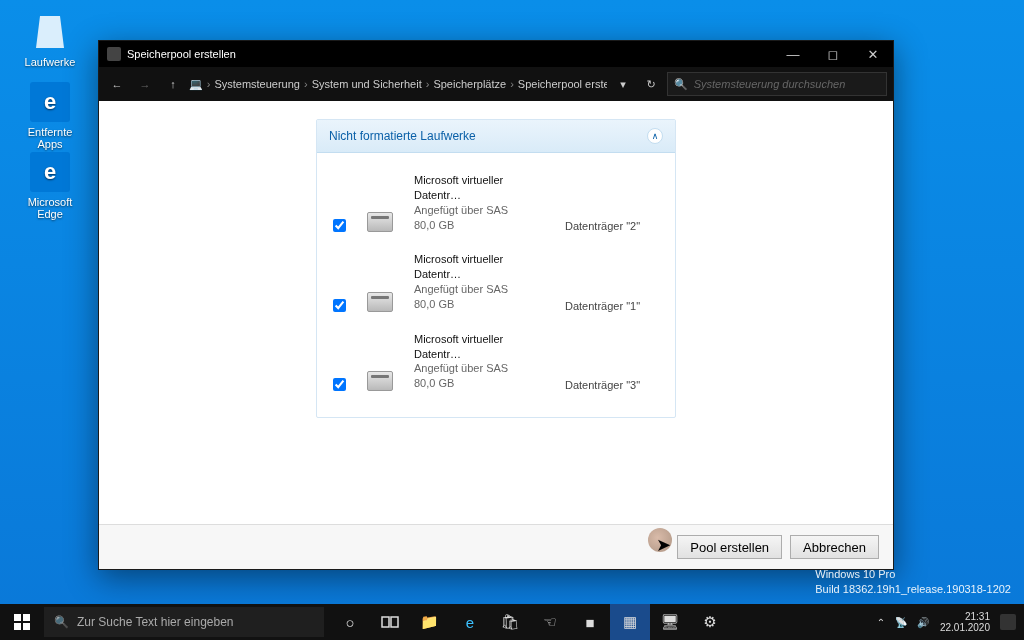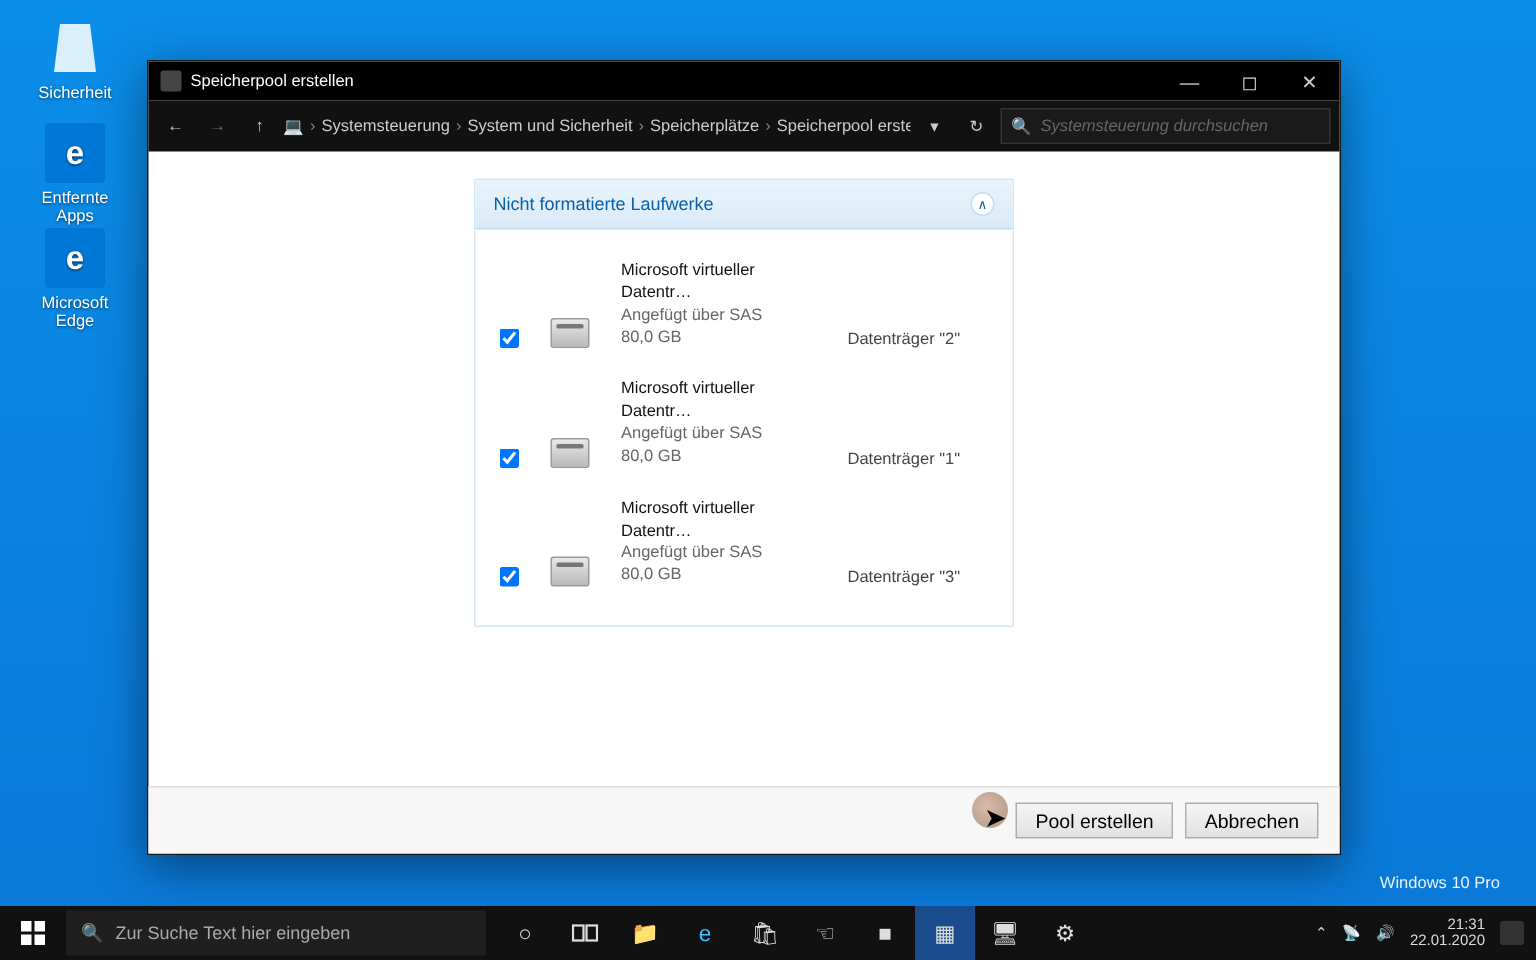--- a/index.html
+++ b/index.html
@@ -7,21 +7,21 @@
   body { background: linear-gradient(180deg, #0a8ee9 0%, #0a78d8 100%); position: relative; }
 
   
   .desktop { position: absolute; top: 0; left: 0; width: 100%; height: 100%; }
   .desktop-icon { position: absolute; width: 72px; text-align: center; color: #fff; font-size: 11px; text-shadow: 0 1px 2px rgba(0,0,0,.6); cursor: pointer; }
   .desktop-icon .glyph { width: 40px; height: 40px; margin: 0 auto 4px; display: flex; align-items: center; justify-content: center; }
   .recycle { background: rgba(255,255,255,.85); border-radius: 3px; clip-path: polygon(25% 10%, 75% 10%, 85% 90%, 15% 90%); }
   .edge-tile { background: #0078d7; border-radius: 3px; color:#fff; font-size:22px; font-weight:600; display:flex;align-items:center;justify-content:center; }
 
   
-  .watermark { position: absolute; right: 24px; bottom: 44px; color: #fff; font-size: 11px; line-height: 1.3; opacity: .9; }
+  .watermark { position: absolute; right: 13px; bottom: 44px; color: #fff; font-size: 11px; line-height: 1.3; opacity: .9; }
 
   
   .arrow-anno { position: absolute; left: 140px; top: 190px; width: 150px; height: 110px; }
 
   
   .window { position: absolute; left: 98px; top: 40px; width: 796px; height: 530px; background: #ffffff; box-shadow: 0 8px 30px rgba(0,0,0,.45); border: 1px solid #1a1a1a; display:flex; flex-direction:column; }
   .titlebar { height: 26px; background: #000; color: #fff; display:flex; align-items:center; font-size:11px; }
   .titlebar .ticon { width: 14px; height: 14px; margin: 0 6px 0 8px; background:#444; border-radius:2px; }
   .titlebar .tspacer { flex:1; }
   .titlebar .tbtn { width: 40px; height: 26px; display:flex; align-items:center; justify-content:center; color:#ccc; font-size:13px; cursor:pointer; }
@@ -72,21 +72,21 @@
   .tray { margin-left:auto; display:flex; align-items:center; gap:10px; padding:0 8px; font-size:10px; color:#ddd; }
   .tray .clock { text-align:right; line-height:1.15; font-size:10px; }
   .tray .notif { width:16px; height:16px; background:#333; border-radius:2px; position:relative; }
 </style>
 </head>
 <body>
 
 <div class="desktop">
   <div class="desktop-icon" style="top:12px; left:14px;">
     <div class="glyph recycle"></div>
-    <div>Sicherheit</div>
+    <div>Laufwerke</div>
   </div>
   <div class="desktop-icon" style="top:82px; left:14px;">
     <div class="glyph edge-tile">e</div>
     <div>Entfernte Apps</div>
   </div>
   <div class="desktop-icon" style="top:152px; left:14px;">
     <div class="glyph edge-tile">e</div>
     <div>Microsoft Edge</div>
   </div>
 </div>
@@ -173,20 +173,21 @@
     <button class="btn">Pool erstellen</button>
     <button class="btn">Abbrechen</button>
   </div>
 </div>
 
 <div class="cursor-anno"></div>
 <div class="cursor-ptr">➤</div>
 
 <div class="watermark">
   <div>Windows 10 Pro</div>
+  <div>Build 18362.19h1_release.190318-1202</div>
 </div>
 
 <div class="taskbar">
   <div class="start">
     <svg viewBox="0 0 16 16">
         <rect x="0" y="0" width="7" height="7"></rect>
         <rect x="9" y="0" width="7" height="7"></rect>
         <rect x="0" y="9" width="7" height="7"></rect>
         <rect x="9" y="9" width="7" height="7"></rect>
       </svg>

